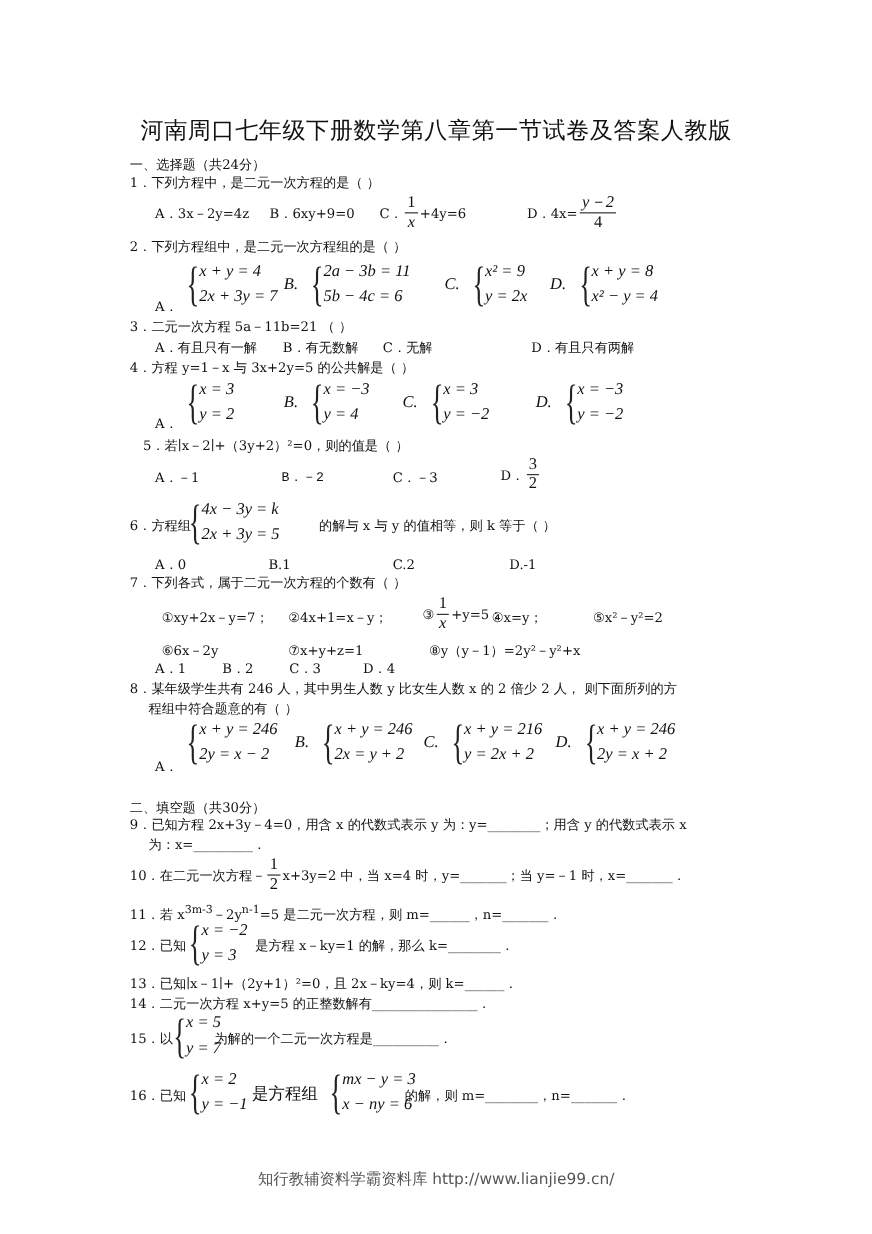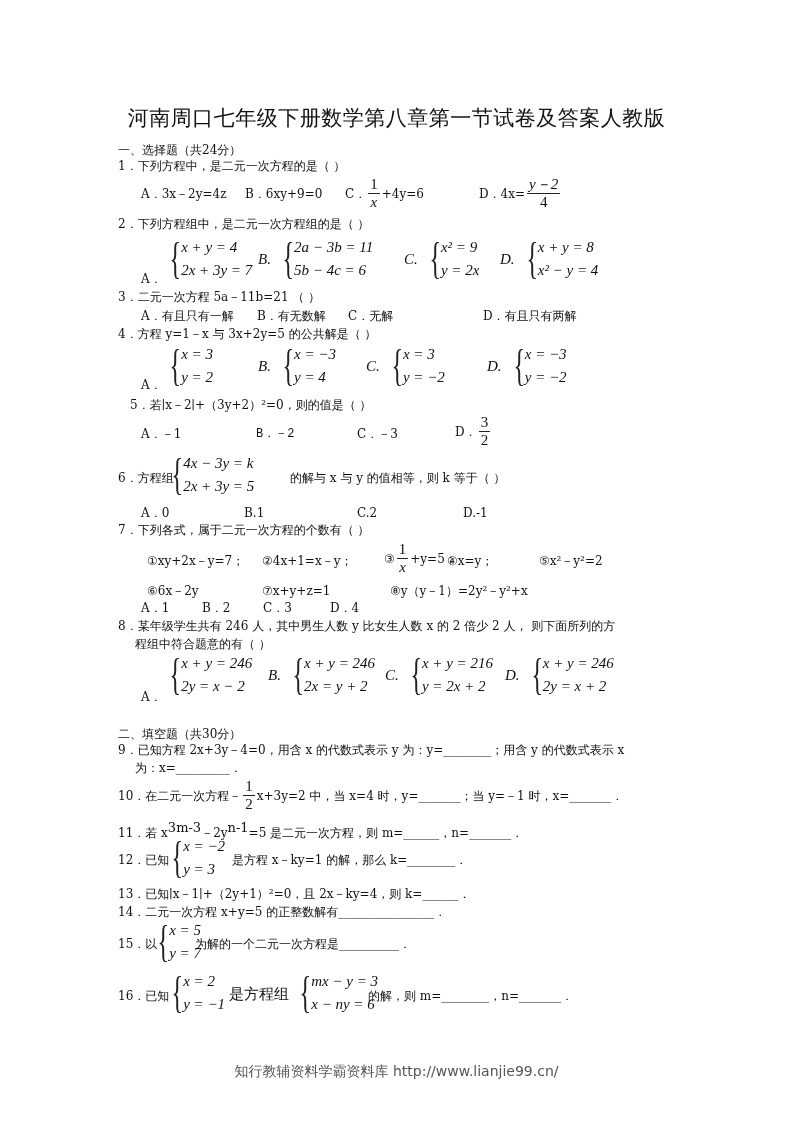--- a/index.html
+++ b/index.html
@@ -13,21 +13,21 @@
   .sys { position: absolute; display: flex; align-items: center; }
   .sys .lbl { font-family: "Liberation Serif", serif; font-style: italic; font-size: 15px; margin-right: 2px; }
   .sys .brace { font-family: "Liberation Serif", serif; font-size: 44px; line-height: 44px; transform: scaleX(0.55); transform-origin: right center; margin-right: 0px; font-weight: 100; color: #222; }
   .sys .eqs { display: flex; flex-direction: column; font-family: "Liberation Serif", serif; font-style: italic; font-size: 15px; line-height: 23px; }
   .frac { display: inline-flex; flex-direction: column; align-items: center; vertical-align: middle; font-family: "Liberation Serif", serif; font-size: 15px; line-height: 17px; margin: 0 2px; }
   .frac .num { border-bottom: 1px solid #222; padding: 0 2px; }
   .frac .den { font-style: normal; }
   .frac.it .den, .frac.it .num { font-style: italic; }
   .footer { position: absolute; top: 1063px; left: 0; width: 793px; text-align: center;
             font-family: "DejaVu Sans", "Liberation Sans", sans-serif; font-size: 14px; color: #555; }
-  sup { font-size: 13px; }
+  sup { font-size: 10px; }
 </style>
 </head>
 <body>
 
 <div class="page">
 
   <div class="title">河南周口七年级下册数学第八章第一节试卷及答案人教版</div>
 
   <div class="line" style="top:142px;">一、选择题（共24分）</div>
 

